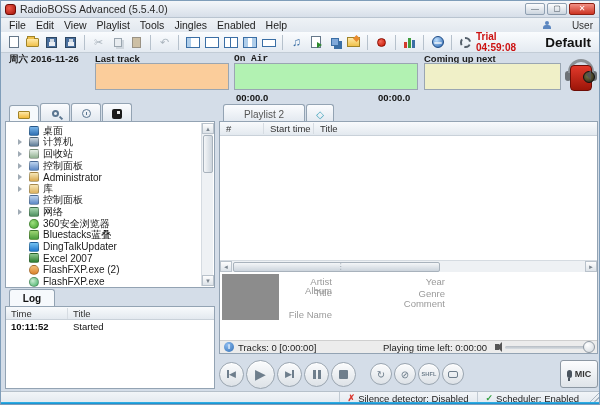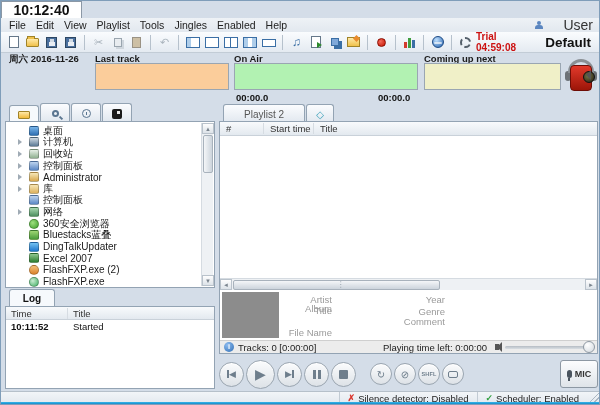--- a/index.html
+++ b/index.html
@@ -10,21 +10,21 @@
   .titlebar { position:absolute; top:0; left:0; right:0; height:17px; background:linear-gradient(#f4f7fa,#d7dfe9); border-bottom:1px solid #b9c4d0; display:flex; align-items:center; padding:0 4px; }
   .appicon { width:11px; height:11px; border-radius:3px; background:radial-gradient(circle at 35% 35%, #f05a4a, #a31309); border:1px solid #6e0d06; margin-right:4px; flex:none; }
   .title-text { font-size:10.5px; color:#2a2a2a; flex:1; }
   .winbtns { display:flex; gap:2px; }
   .wbtn { width:20px; height:12px; border:1px solid #8fa0b2; border-radius:2px; background:linear-gradient(#fdfdfd,#ccd5df); font-size:8px; line-height:10px; text-align:center; color:#44505c; }
   .wbtn.close { background:linear-gradient(#f29084,#cc3322); color:#fff; border-color:#8c2013; width:26px; }
 
   
   .menubar { position:absolute; top:17px; left:0; right:0; height:14px; background:linear-gradient(#eef2f6,#e2e8ef); display:flex; align-items:center; padding:0 3px; font-size:10.5px; color:#222; }
   .menu-item { padding:0 5px; }
-  .user-area { margin-left:auto; display:flex; align-items:center; gap:20px; font-size:14px; color:#333; padding-right:3px;}
+  .user-area { margin-left:auto; display:flex; align-items:center; gap:20px; font-size:10px; color:#333; padding-right:3px;}
   .person { width:9px; height:9px; position:relative; }
   .person::before { content:""; position:absolute; left:2.5px; top:0; width:4px; height:4px; border-radius:50%; background:#5b86c0; }
   .person::after { content:""; position:absolute; left:0.5px; top:4.5px; width:8px; height:4px; border-radius:3px 3px 0 0; background:#5b86c0; }
 
   
   .toolbar { position:absolute; top:31px; left:0; right:0; height:21px; background:linear-gradient(#fafcfe,#e4eaf1); border-bottom:1px solid #c2ccd6; display:flex; align-items:center; padding:0 4px; gap:2px; }
   .tb { width:17px; height:17px; display:inline-flex; align-items:center; justify-content:center; flex:none; }
   .tsep { width:1px; height:15px; background:#b6c1cc; margin:0 3px; flex:none; }
   .i-page { width:10px; height:12px; background:#fff; border:1px solid #66788a; }
   .i-folder { width:13px; height:9px; background:linear-gradient(#ffe9a8,#f0c14b); border:1px solid #a08328; border-radius:1px; position:relative; }
@@ -120,21 +120,21 @@
   
   .plhead { display:flex; height:14px; background:linear-gradient(#f8fafc,#e3e9ef); border-bottom:1px solid #c9d1d9; font-size:9.5px; color:#333; align-items:center; flex:none; }
   .plc1 { width:44px; padding-left:6px; border-right:1px solid #d6dce2; }
   .plc2 { width:50px; padding-left:6px; border-right:1px solid #d6dce2; }
   .plc3 { padding-left:6px; }
   .pllist { flex:1; background:#fff; }
   .hscroll { height:12px; background:#eef1f4; border-top:1px solid #d5dbe1; position:relative; flex:none; }
   .hscroll .sa { position:absolute; top:0; width:12px; height:11px; background:linear-gradient(#fdfdfd,#dde3e9); border:1px solid #b9c2cb; color:#7a848e; font-size:6px; text-align:center; line-height:10px; }
   .hscroll .thumb { position:absolute; left:13px; top:0.5px; width:55%; height:10px; background:linear-gradient(#f4f6f8,#ccd4dc); border:1px solid #a8b2bc; border-radius:2px; }
   .hscroll .thumb::after { content:"⋮"; position:absolute; left:50%; top:-1px; color:#98a2ac; font-size:8px; }
-  .trackinfo { height:50px; position:relative; flex:none; background:#fff; }
+  .trackinfo { height:68px; position:relative; flex:none; background:#fff; }
   .art { position:absolute; left:2px; top:2px; width:57px; height:46px; background:#8c8c8c; }
   .fld { position:absolute; font-size:9.5px; color:#9a9a9a; text-align:right; width:70px; }
   .plstatus { height:13px; background:#ececec; border-top:1px solid #cfcfcf; display:flex; align-items:center; padding:0 4px; font-size:9.5px; color:#222; flex:none; }
   .iinfo { width:10px; height:10px; border-radius:50%; background:radial-gradient(circle at 35% 30%, #8ebcf0, #2e6db4); color:#fff; font-size:7.5px; font-weight:bold; text-align:center; line-height:10px; margin-right:4px; flex:none; }
   .vol-track { width:88px; height:3px; background:linear-gradient(#b5bcc3,#d9dee3); border-radius:2px; position:relative; margin-left:6px; }
   .vol-knob { position:absolute; right:-2px; top:-4.5px; width:12px; height:12px; border-radius:50%; background:radial-gradient(circle at 35% 30%, #ffffff, #d2d8de); border:1px solid #8f99a3; }
   .spk { width:4px; height:6px; background:#555; position:relative; margin-left:8px; flex:none; }
   .spk::before { content:""; position:absolute; left:2px; top:-2px; border-right:5px solid #555; border-top:5px solid transparent; border-bottom:5px solid transparent; }
 
   
@@ -158,20 +158,29 @@
   .sx { color:#d9342b; font-weight:bold; font-size:9px; }
   .sv { color:#2f9e3f; font-weight:bold; font-size:9px; }
   .grip { width:12px; height:100%; background:linear-gradient(135deg, transparent 50%, #aab6c2 50%, #aab6c2 55%, transparent 55%, transparent 70%, #aab6c2 70%, #aab6c2 75%, transparent 75%); }
   .bottomedge { position:absolute; left:0; right:0; bottom:0; height:2px; background:linear-gradient(#36b6ea,#148ccb); }
 </style>
 </head>
 <body>
 
 <div id="window">
 
+  <div class="titlebar">
+    <span class="appicon"></span>
+    <span class="title-text">RadioBOSS Advanced (5.5.4.0)</span>
+    <span class="winbtns">
+      <span class="wbtn">—</span>
+      <span class="wbtn">▢</span>
+      <span class="wbtn close">✕</span>
+    </span>
+  </div>
 
   <div class="menubar">
     <span class="menu-item">File</span>
     <span class="menu-item">Edit</span>
     <span class="menu-item">View</span>
     <span class="menu-item">Playlist</span>
     <span class="menu-item">Tools</span>
     <span class="menu-item">Jingles</span>
     <span class="menu-item">Enabled</span>
     <span class="menu-item">Help</span>
@@ -263,21 +272,21 @@
 
   <div class="np-label" style="left:8px; top:52px;">周六 2016-11-26</div>
   <div class="clockbox">
     <div class="clock-time">10:12:40</div>
     <div class="clock-count">47:20</div>
   </div>
 
   <div class="np-label" style="left:94px; top:52px;">Last track</div>
   <div class="npbox" style="left:94px; top:62px; width:134px; height:27px; background:#fbcd9b;"></div>
 
-  <div class="np-label" style="left:233px; top:52px;">On Air</div>
+  <div class="np-label" style="left:233px; top:52px;font-family:Liberation Mono, monospace;">On Air</div>
   <div class="npbox" style="left:233px; top:62px; width:184px; height:27px; background:#b2f2b2;"></div>
   <div class="np-timer" style="left:235px;">00:00.0</div>
   <div class="np-timer" style="left:377px;">00:00.0</div>
 
   <div class="np-label" style="left:423px; top:52px;">Coming up next</div>
   <div class="npbox" style="left:423px; top:62px; width:137px; height:27px; background:#f0f0c8;"></div>
 
   <div class="logo">
     <span class="pad1"></span>
       <span class="pad2"></span>

